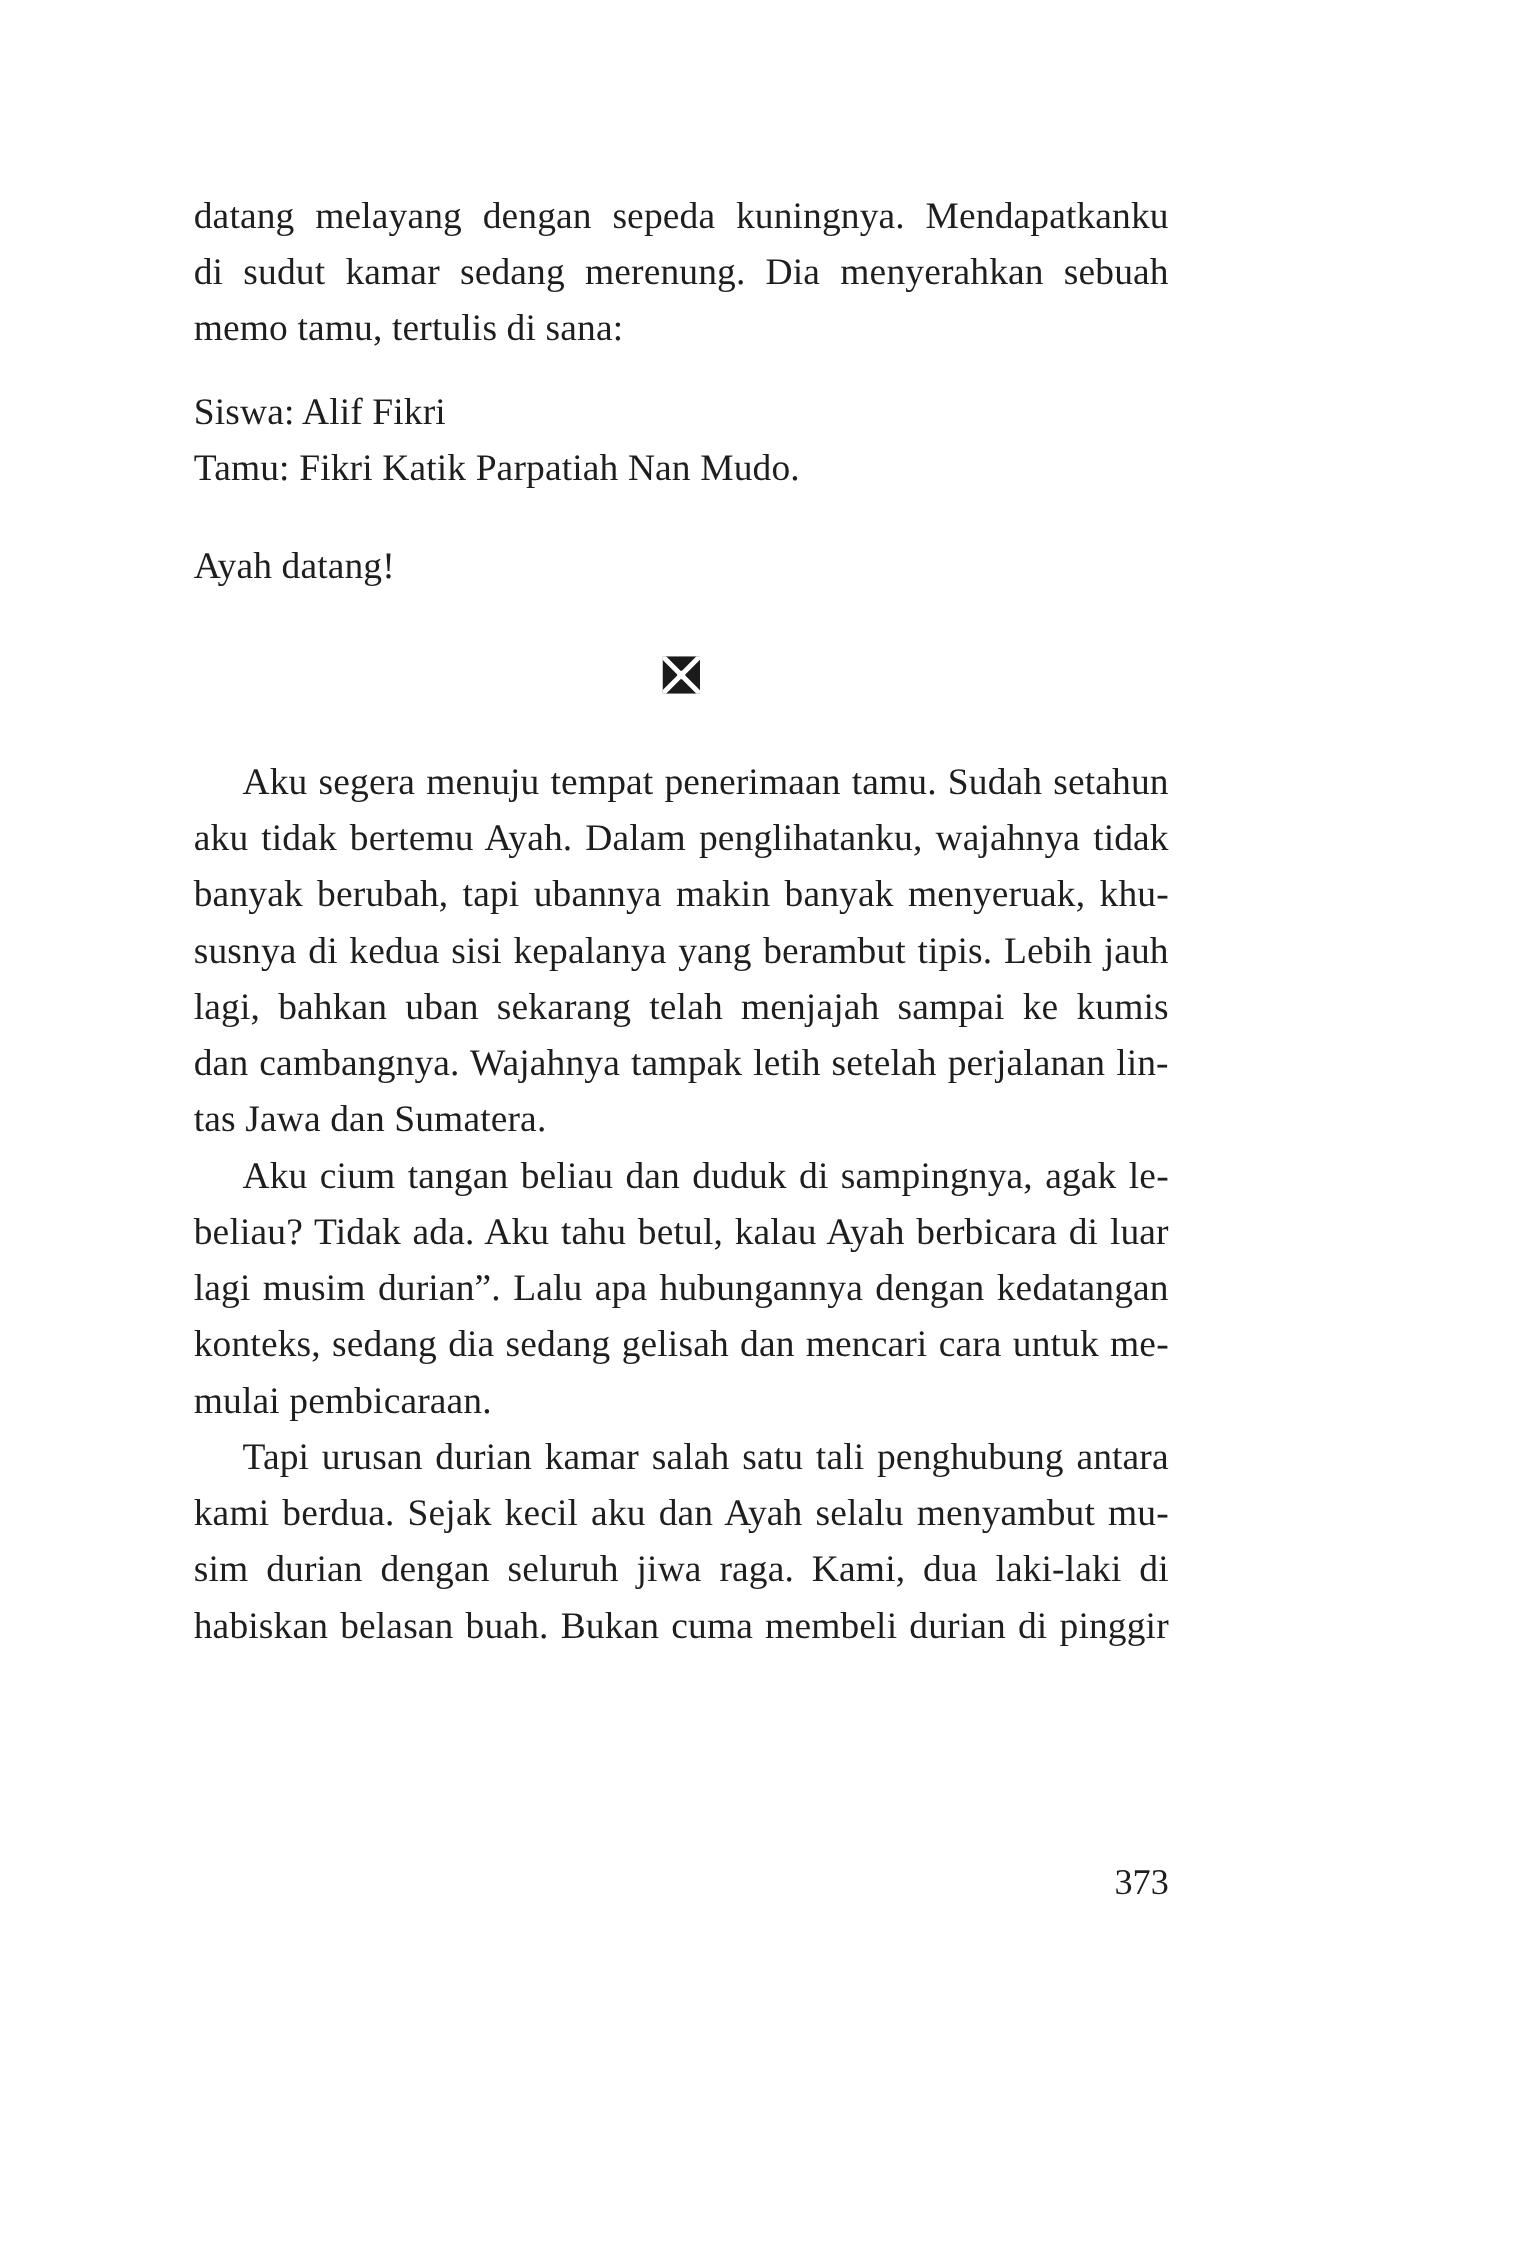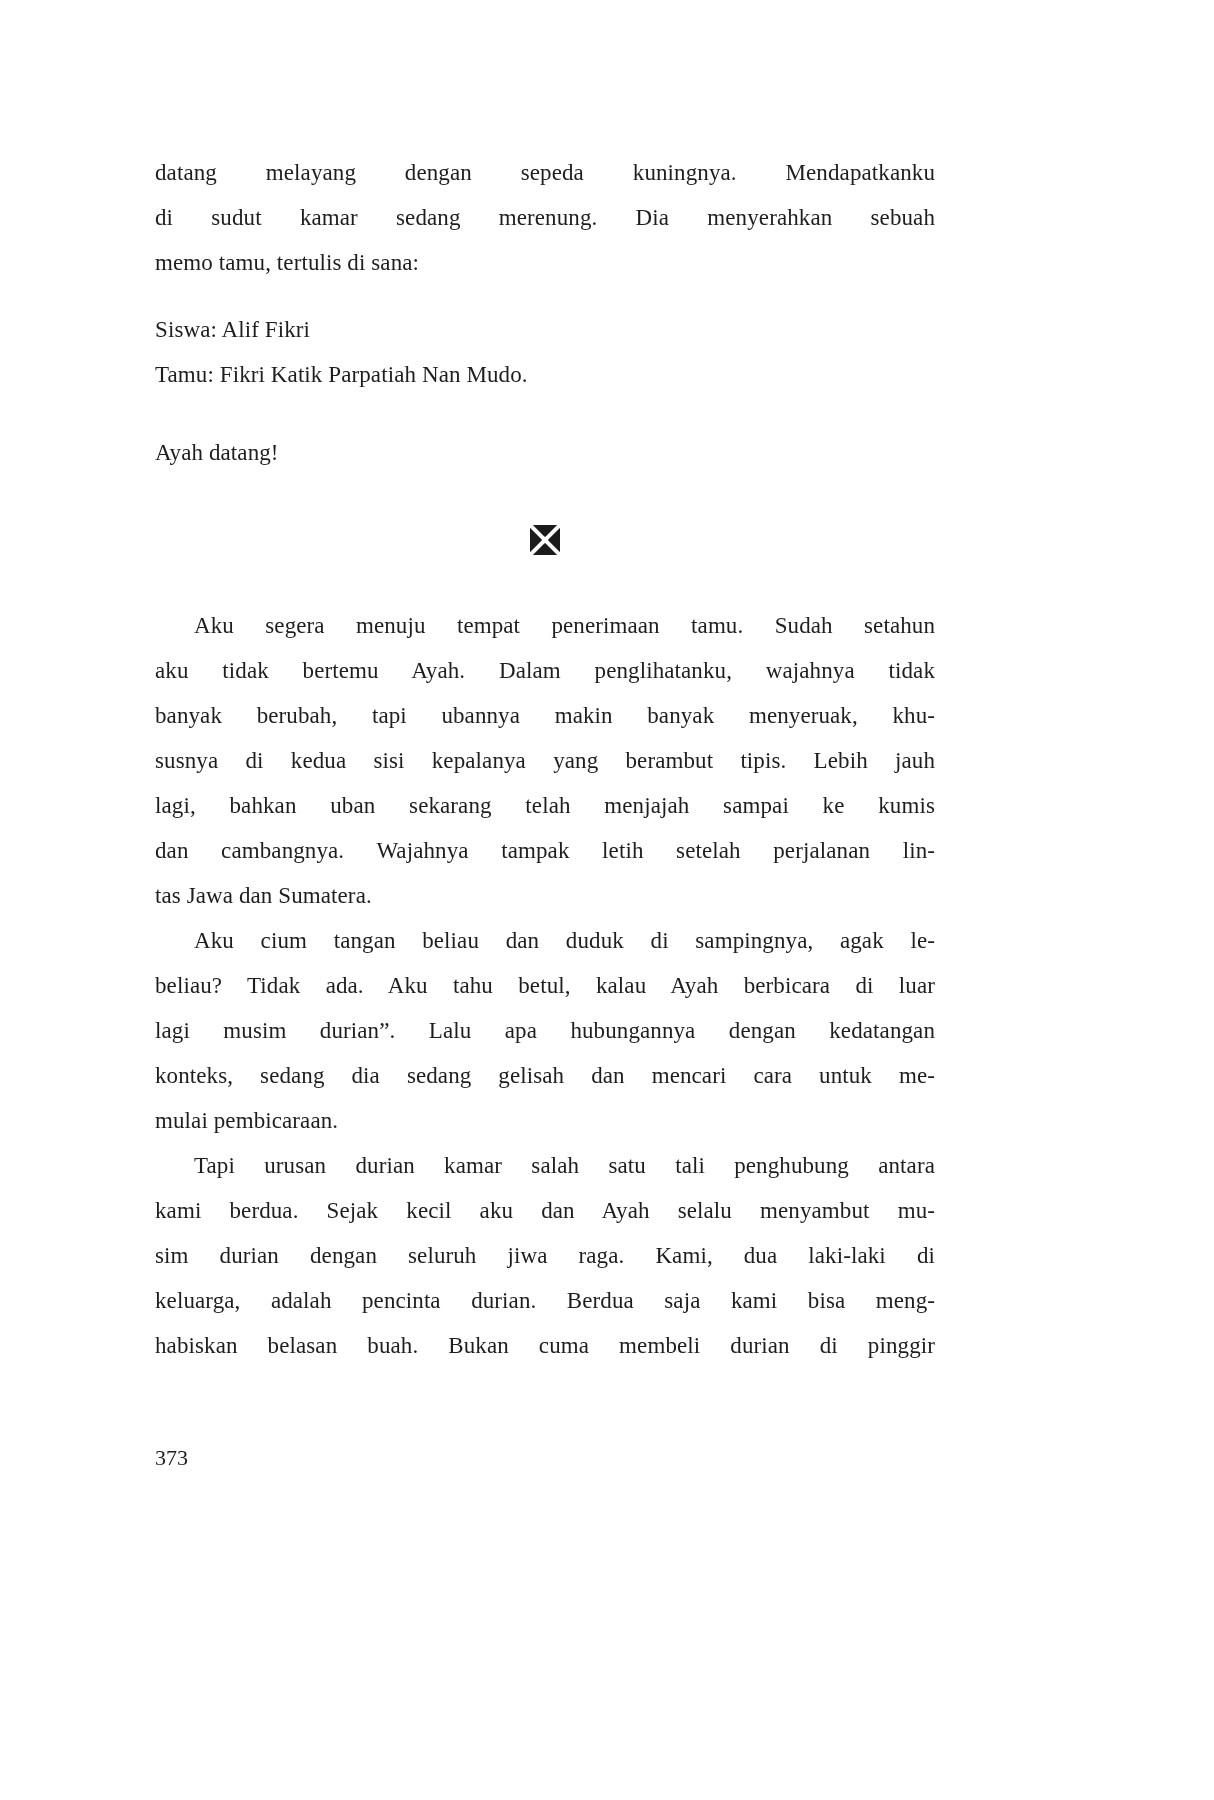--- a/index.html
+++ b/index.html
@@ -15,44 +15,44 @@
     width: 1214px; height: 1800px;
     background: #ffffff;
     overflow: hidden;
   }
   .text-col {
     position: absolute;
     left: 155px; top: 150px;
     width: 780px;
   }
   .line {
-    font-size: 23px;
+    font-size: 30px;
     line-height: 45px;
     text-align: justify;
     text-align-last: justify;
     letter-spacing: 0.1px;
   }
   .line.left-last { text-align-last: left; }
   .line.plain { text-align: center; text-align-last: left; }
   .line.indent { text-indent: 39px; }
   .block-gap-sm { margin-top: 22px; }
   .block-gap-md { margin-top: 33px; }
   .ornament-row {
     margin-top: 50px;
     margin-bottom: 46px;
     height: 32px;
     text-align: center;
   }
   .ornament-row svg { display: inline-block; vertical-align: middle; }
   .page-number {
     position: absolute;
-    top: 1438px;
+    top: 1486px;
     left: 155px; width: 780px;
-    text-align: left;
-    font-size: 22px;
+    text-align: right;
+    font-size: 29px;
     line-height: 40px;
   }
 </style>
 </head>
 <body>
 
 <div class="page">
   <div class="text-col">
 
     <div>
@@ -95,20 +95,19 @@
       <div class="line">beliau? Tidak ada. Aku tahu betul, kalau Ayah berbicara di luar</div>
       <div class="line">lagi musim durian”. Lalu apa hubungannya dengan kedatangan</div>
       <div class="line">konteks, sedang dia sedang gelisah dan mencari cara untuk me-</div>
       <div class="line left-last">mulai pembicaraan.</div>
     </div>
 
     <div>
       <div class="line indent">Tapi urusan durian kamar salah satu tali penghubung antara</div>
       <div class="line">kami berdua. Sejak kecil aku dan Ayah selalu menyambut mu-</div>
       <div class="line">sim durian dengan seluruh jiwa raga. Kami, dua laki-laki di</div>
-      <div class="line">keluarga, adalah pencinta durian. Berdua saja kami bisa meng-</div>
       <div class="line">habiskan belasan buah. Bukan cuma membeli durian di pinggir</div>
     </div>
 
   </div>
 
   <div class="page-number">373</div>
 </div>
 
 </body></html>

